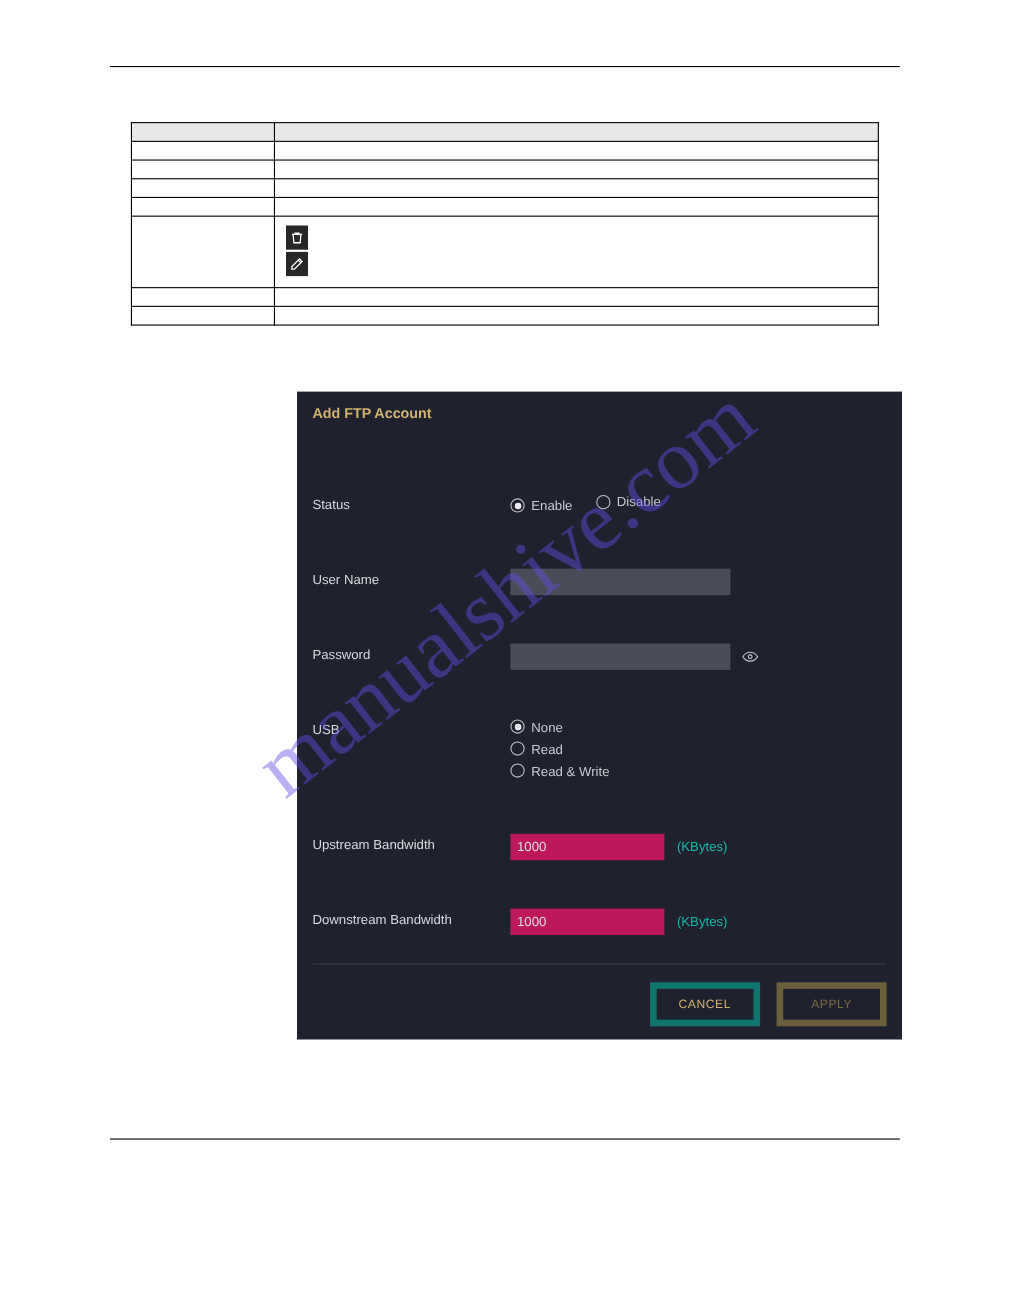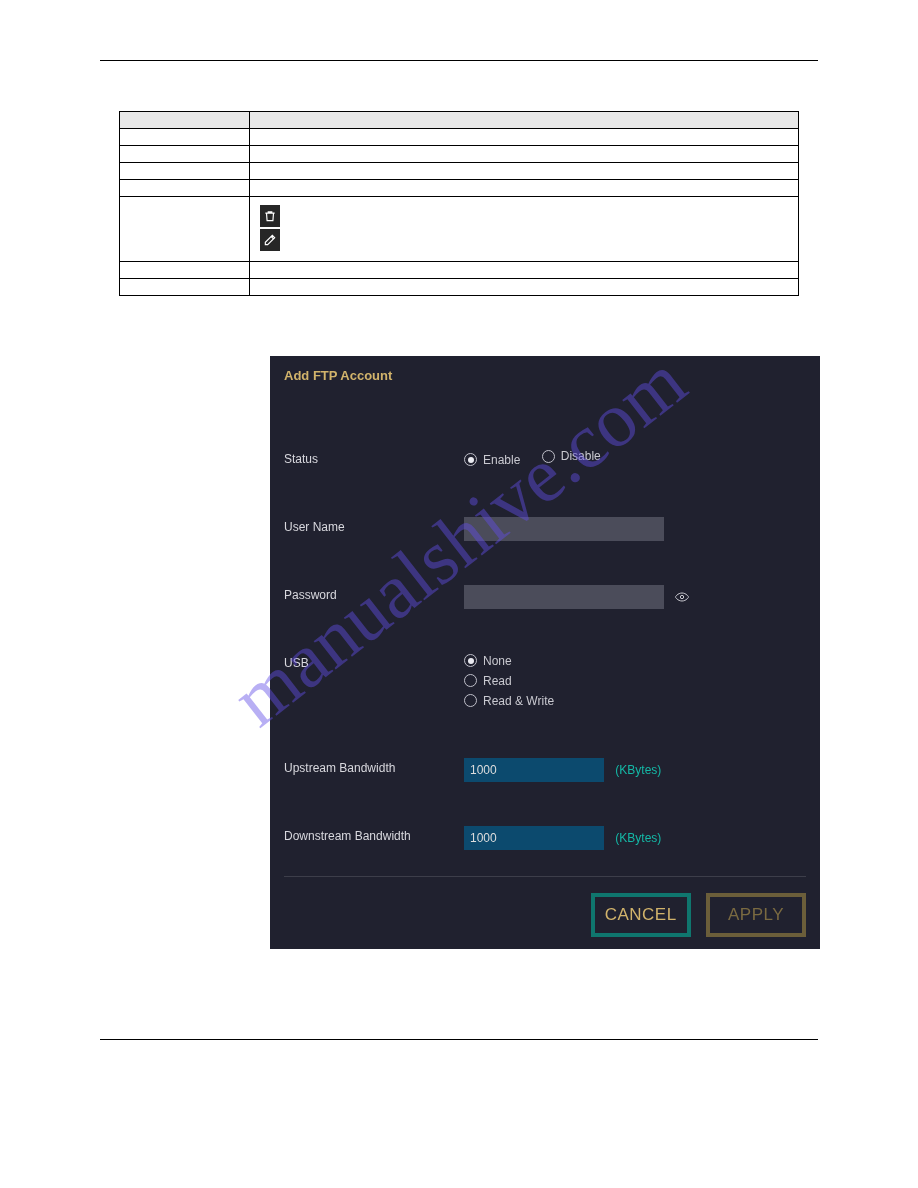--- a/index.html
+++ b/index.html
@@ -108,21 +108,21 @@
     height: 24px;
     background: #4b4c5a;
     border: none;
     color: #ddd;
     padding: 0 6px;
     font-size: 12px;
   }
   .num-input {
     width: 140px;
     height: 24px;
-    background: #0c4a6e;
+    background: #be185d;
     border: none;
     color: #ddd;
     padding: 0 6px;
     font-size: 12px;
   }
   .unit {
     margin-left: 8px;
     color:#14b8a6;
   }
   .eye {
@@ -142,22 +142,22 @@
   }
   .btn-row {
     text-align: right;
     padding: 6px 14px 12px;
   }
   .btn {
     display:inline-block;
     width: 100px;
     padding: 8px 0;
     text-align:center;
-    font-size:17px;
-    border:4px solid #0f766e;
+    font-size:11px;
+    border:6px solid #0f766e;
     margin-left:12px;
     cursor:pointer;
     letter-spacing:0.5px;
   }
   .btn-cancel { color:#d1b36b; }
   .btn-apply { color:#7a6a41; border-color:#6b5e3a; }
   .watermark {
     position:absolute;
     left:50%; top:50%;
     transform:translate(-50%,-50%) rotate(-38deg);

